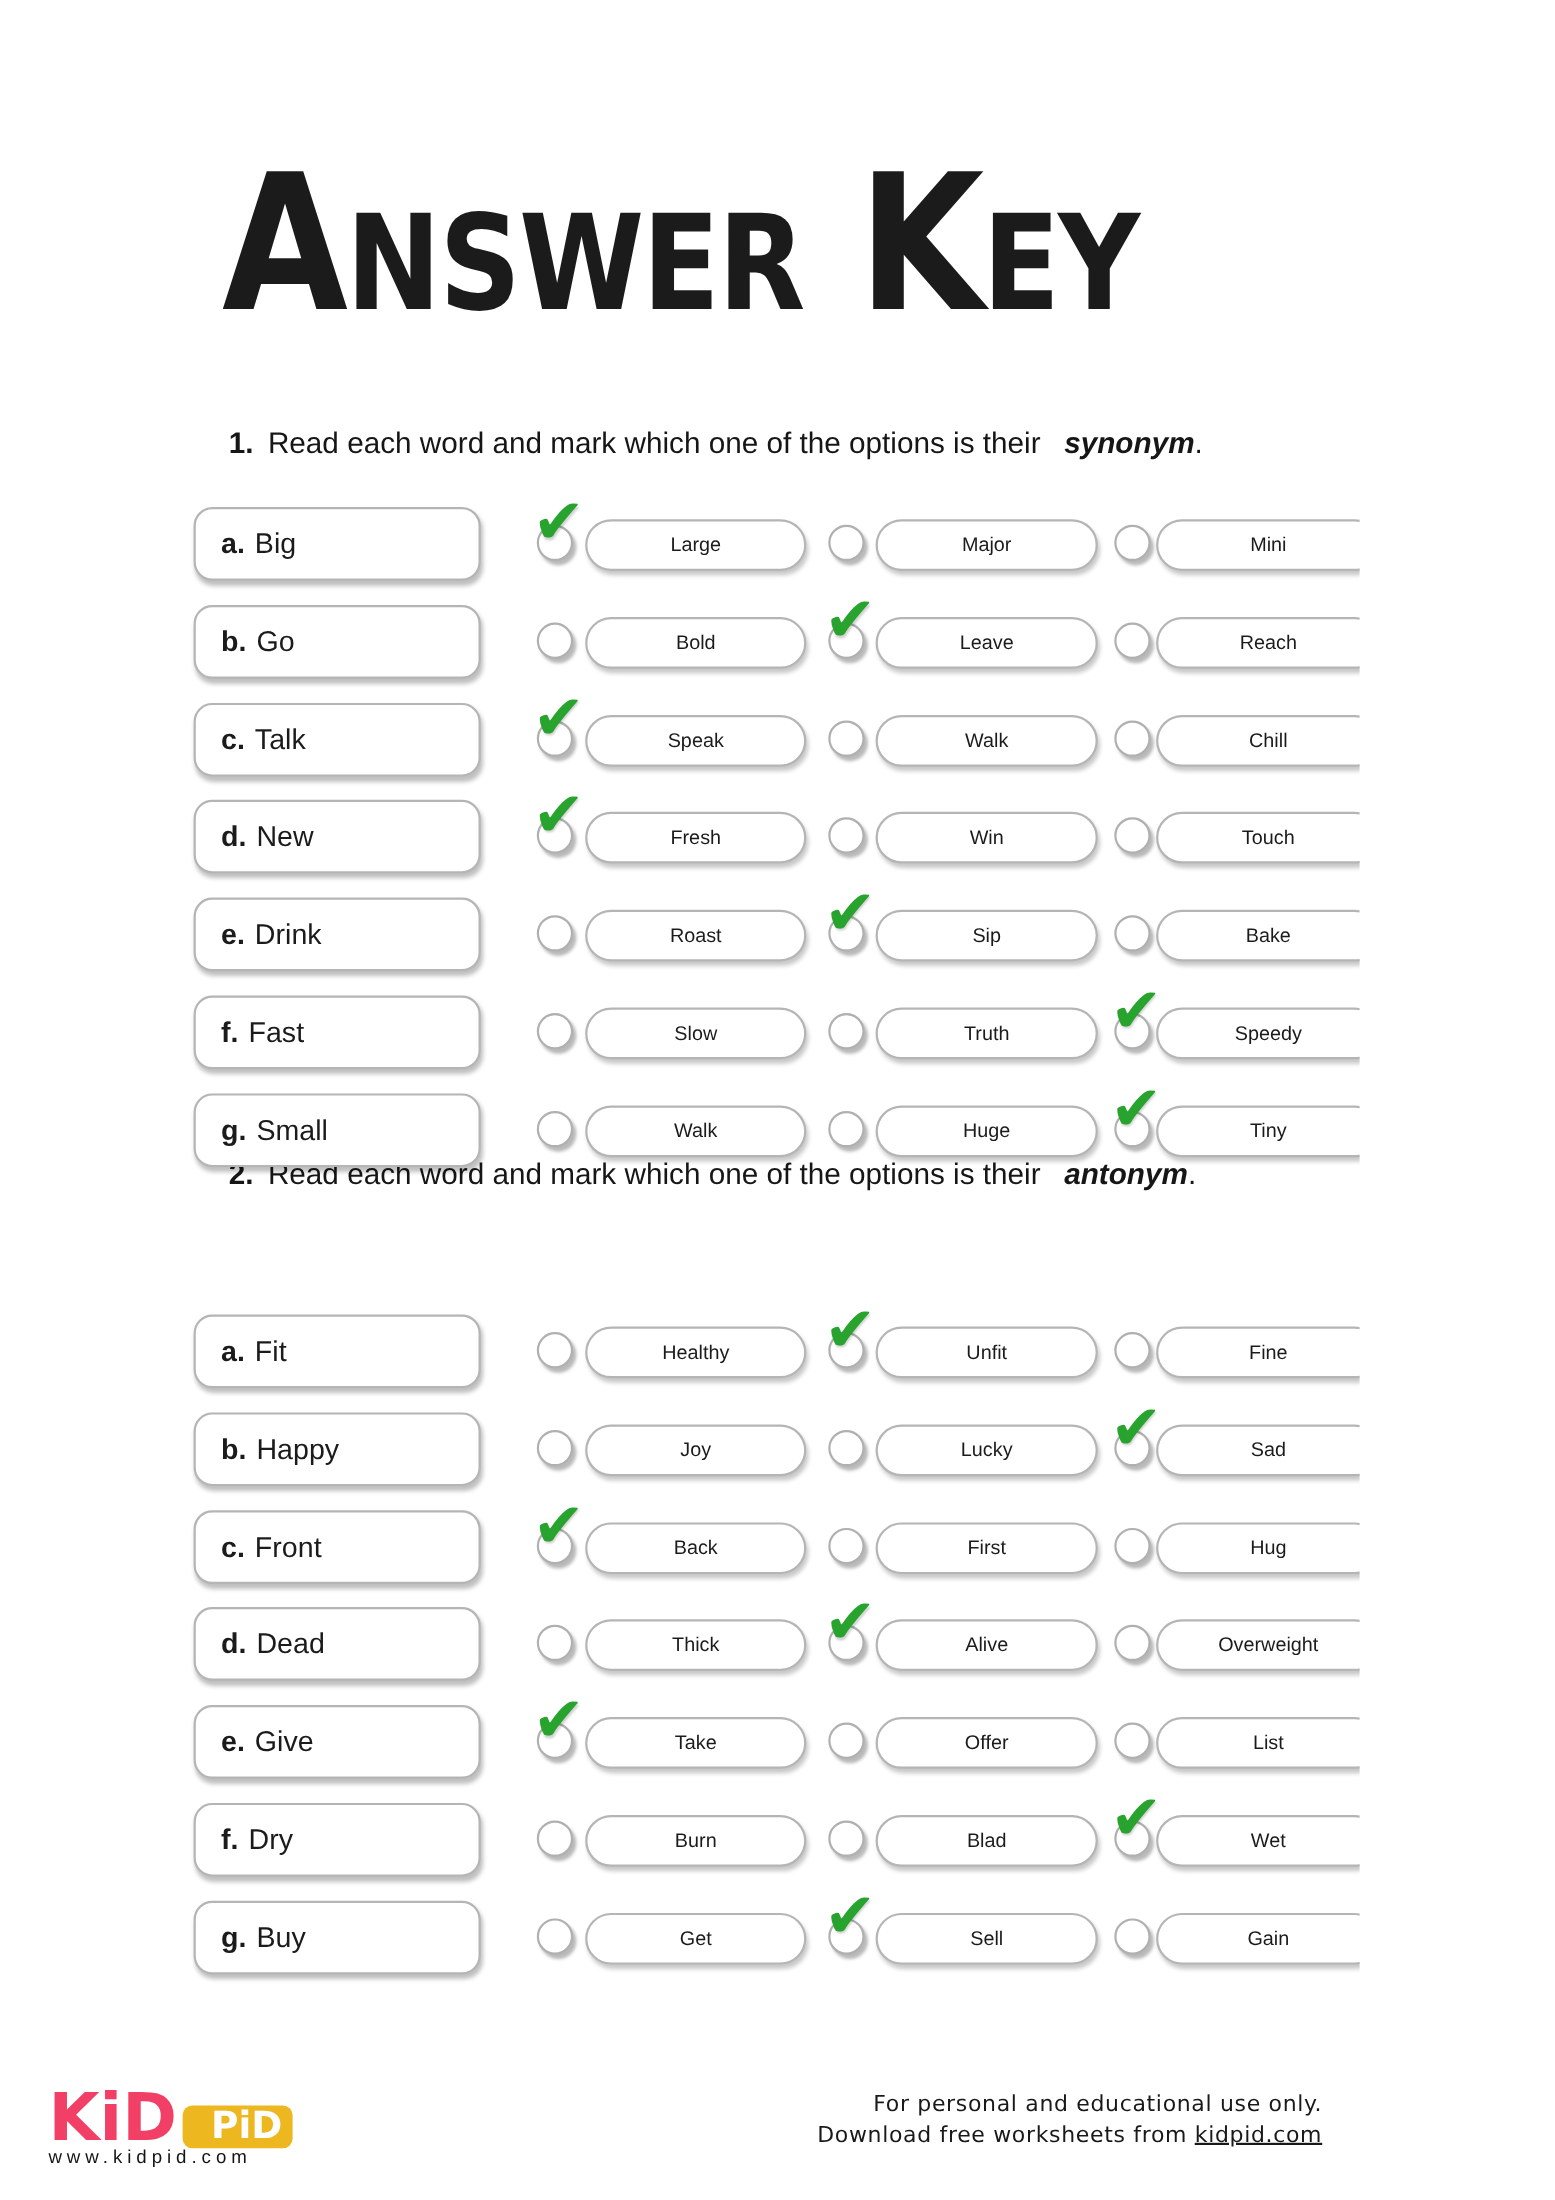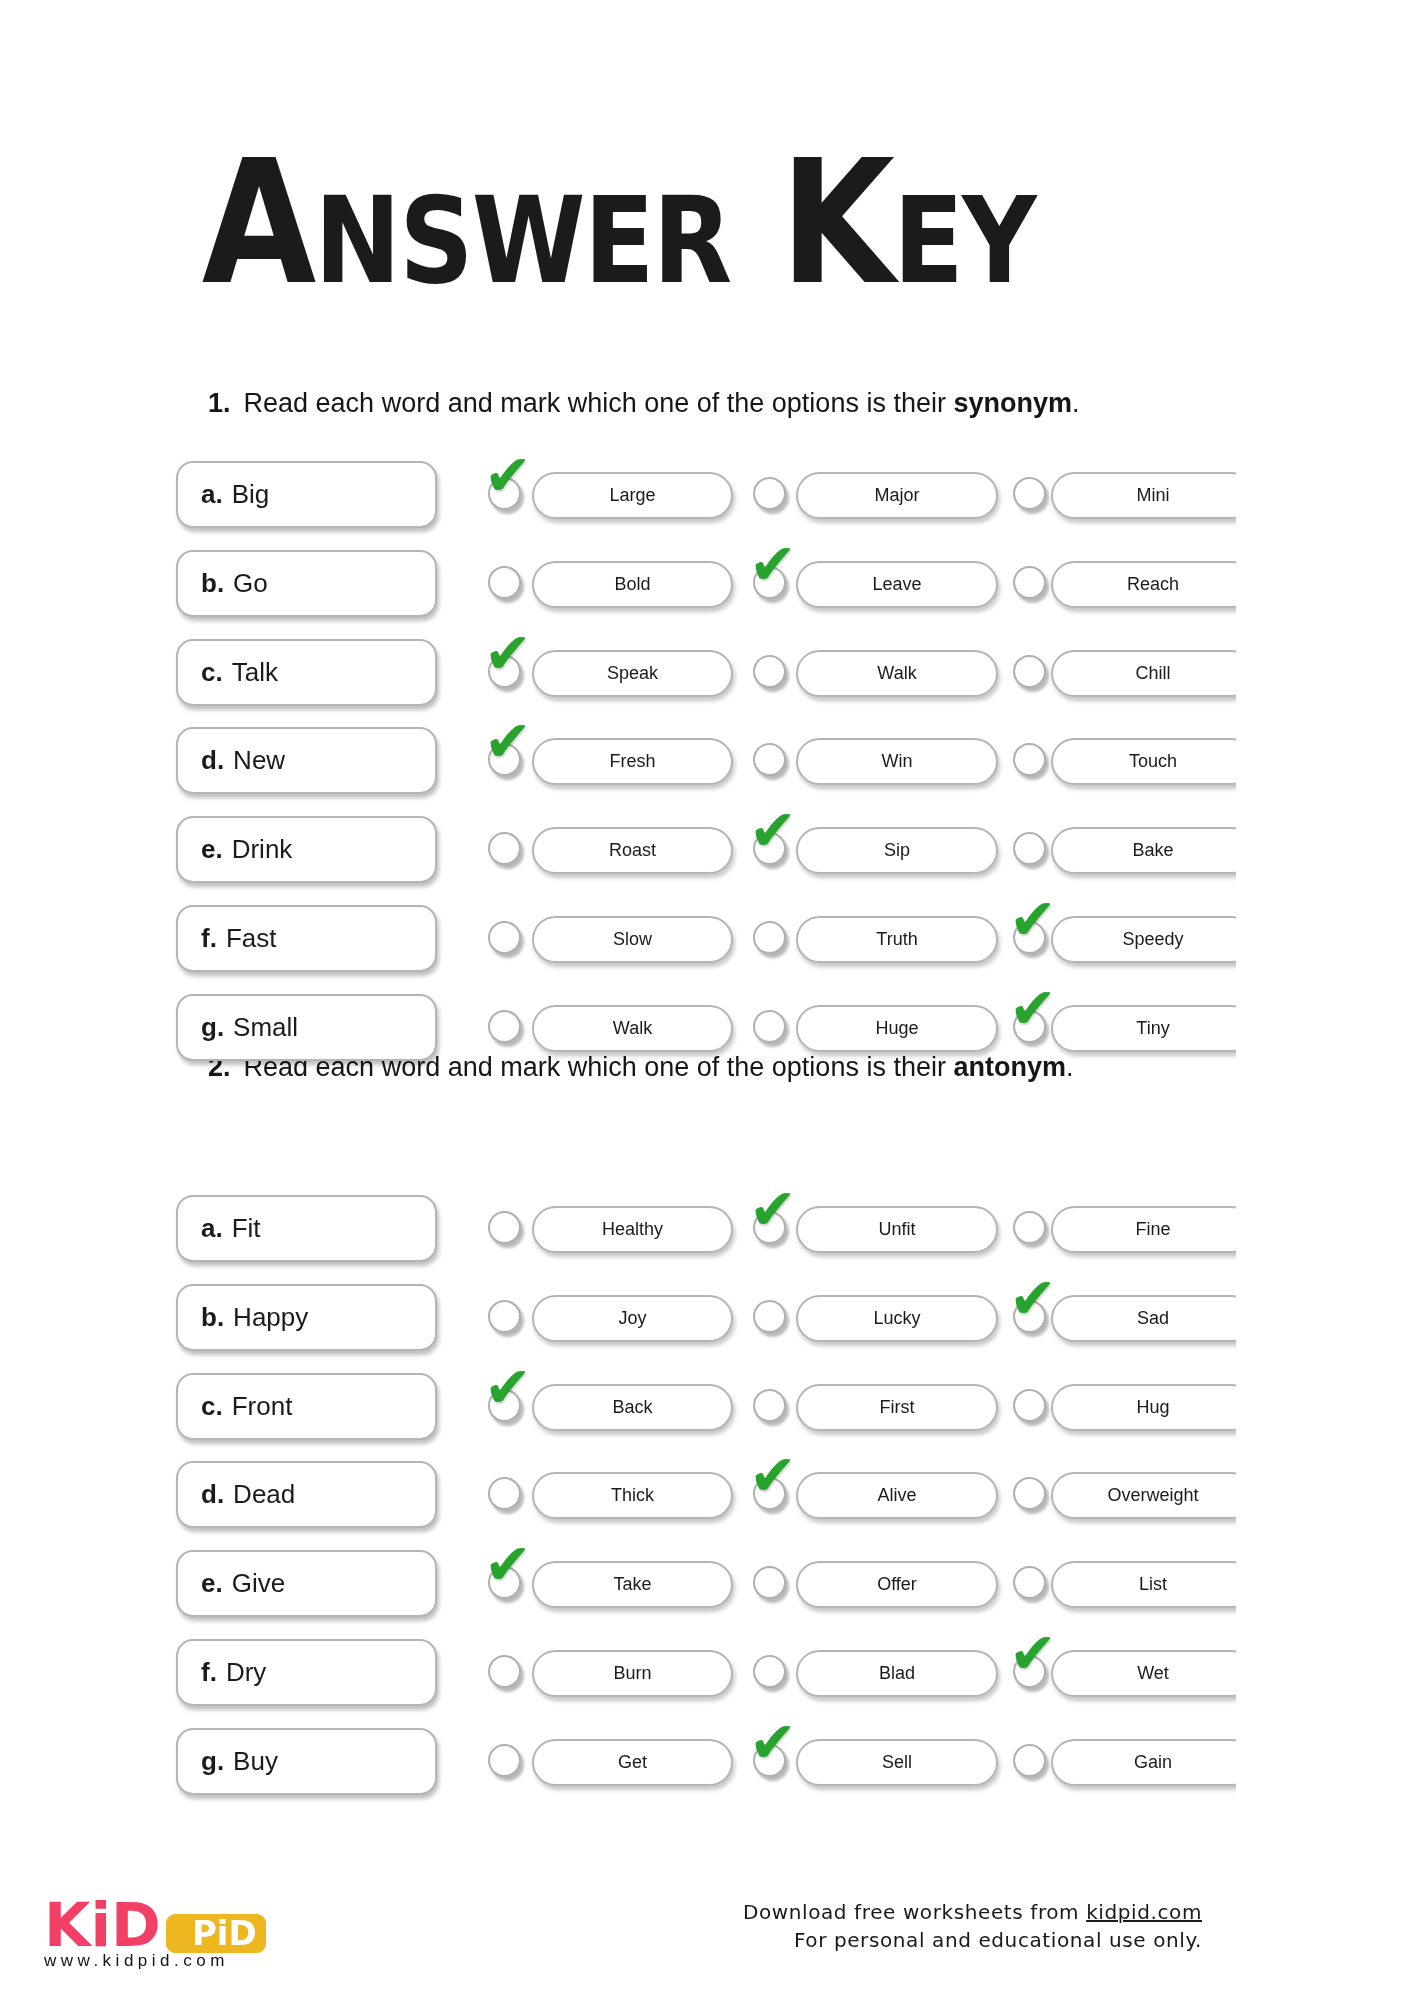--- a/index.html
+++ b/index.html
@@ -17,21 +17,21 @@
   }
   .title-inner{
     display:inline-block;font-variant:small-caps;text-transform:capitalize;
     transform:scaleX(0.86);transform-origin:center;letter-spacing:-2px;
     font-family:"DejaVu Sans",sans-serif;
   }
 
   
   .heading{position:absolute;left:208px;font-size:27px;line-height:34px;color:#161616;}
   .heading .num{font-weight:700;margin-right:13px;}
-  .heading .kw{font-weight:700;}
+  .heading .kw{font-weight:700;font-style:italic;margin-left:14px;}
   #heading-1{top:386px;}
   #heading-2{top:1050px;text-align:center;}
 
   
   .row{position:absolute;left:0;width:1414px;height:70px;}
   .wordbox{
     position:absolute;left:176px;top:0;width:261px;height:67px;
     background:#fff;border:2px solid #b5b5b5;border-radius:17px;
     box-shadow:2px 4px 4px rgba(0,0,0,0.25);
     display:flex;align-items:center;padding-left:23px;font-size:26px;
@@ -276,17 +276,17 @@
   </div>
     </div>
 
   <div class="logo">
     <span class="kid">KiD</span>
     <span class="pid">PiD</span>
   </div>
   <div class="site">www.kidpid.com</div>
 
   <div class="note">
+    <div>For personal and educational use only.</div>
     <div><span>Download free worksheets from </span><span class="u">kidpid.com</span></div>
-    <div>For personal and educational use only.</div>
   </div>
 
 </div>
 
 </body></html>

